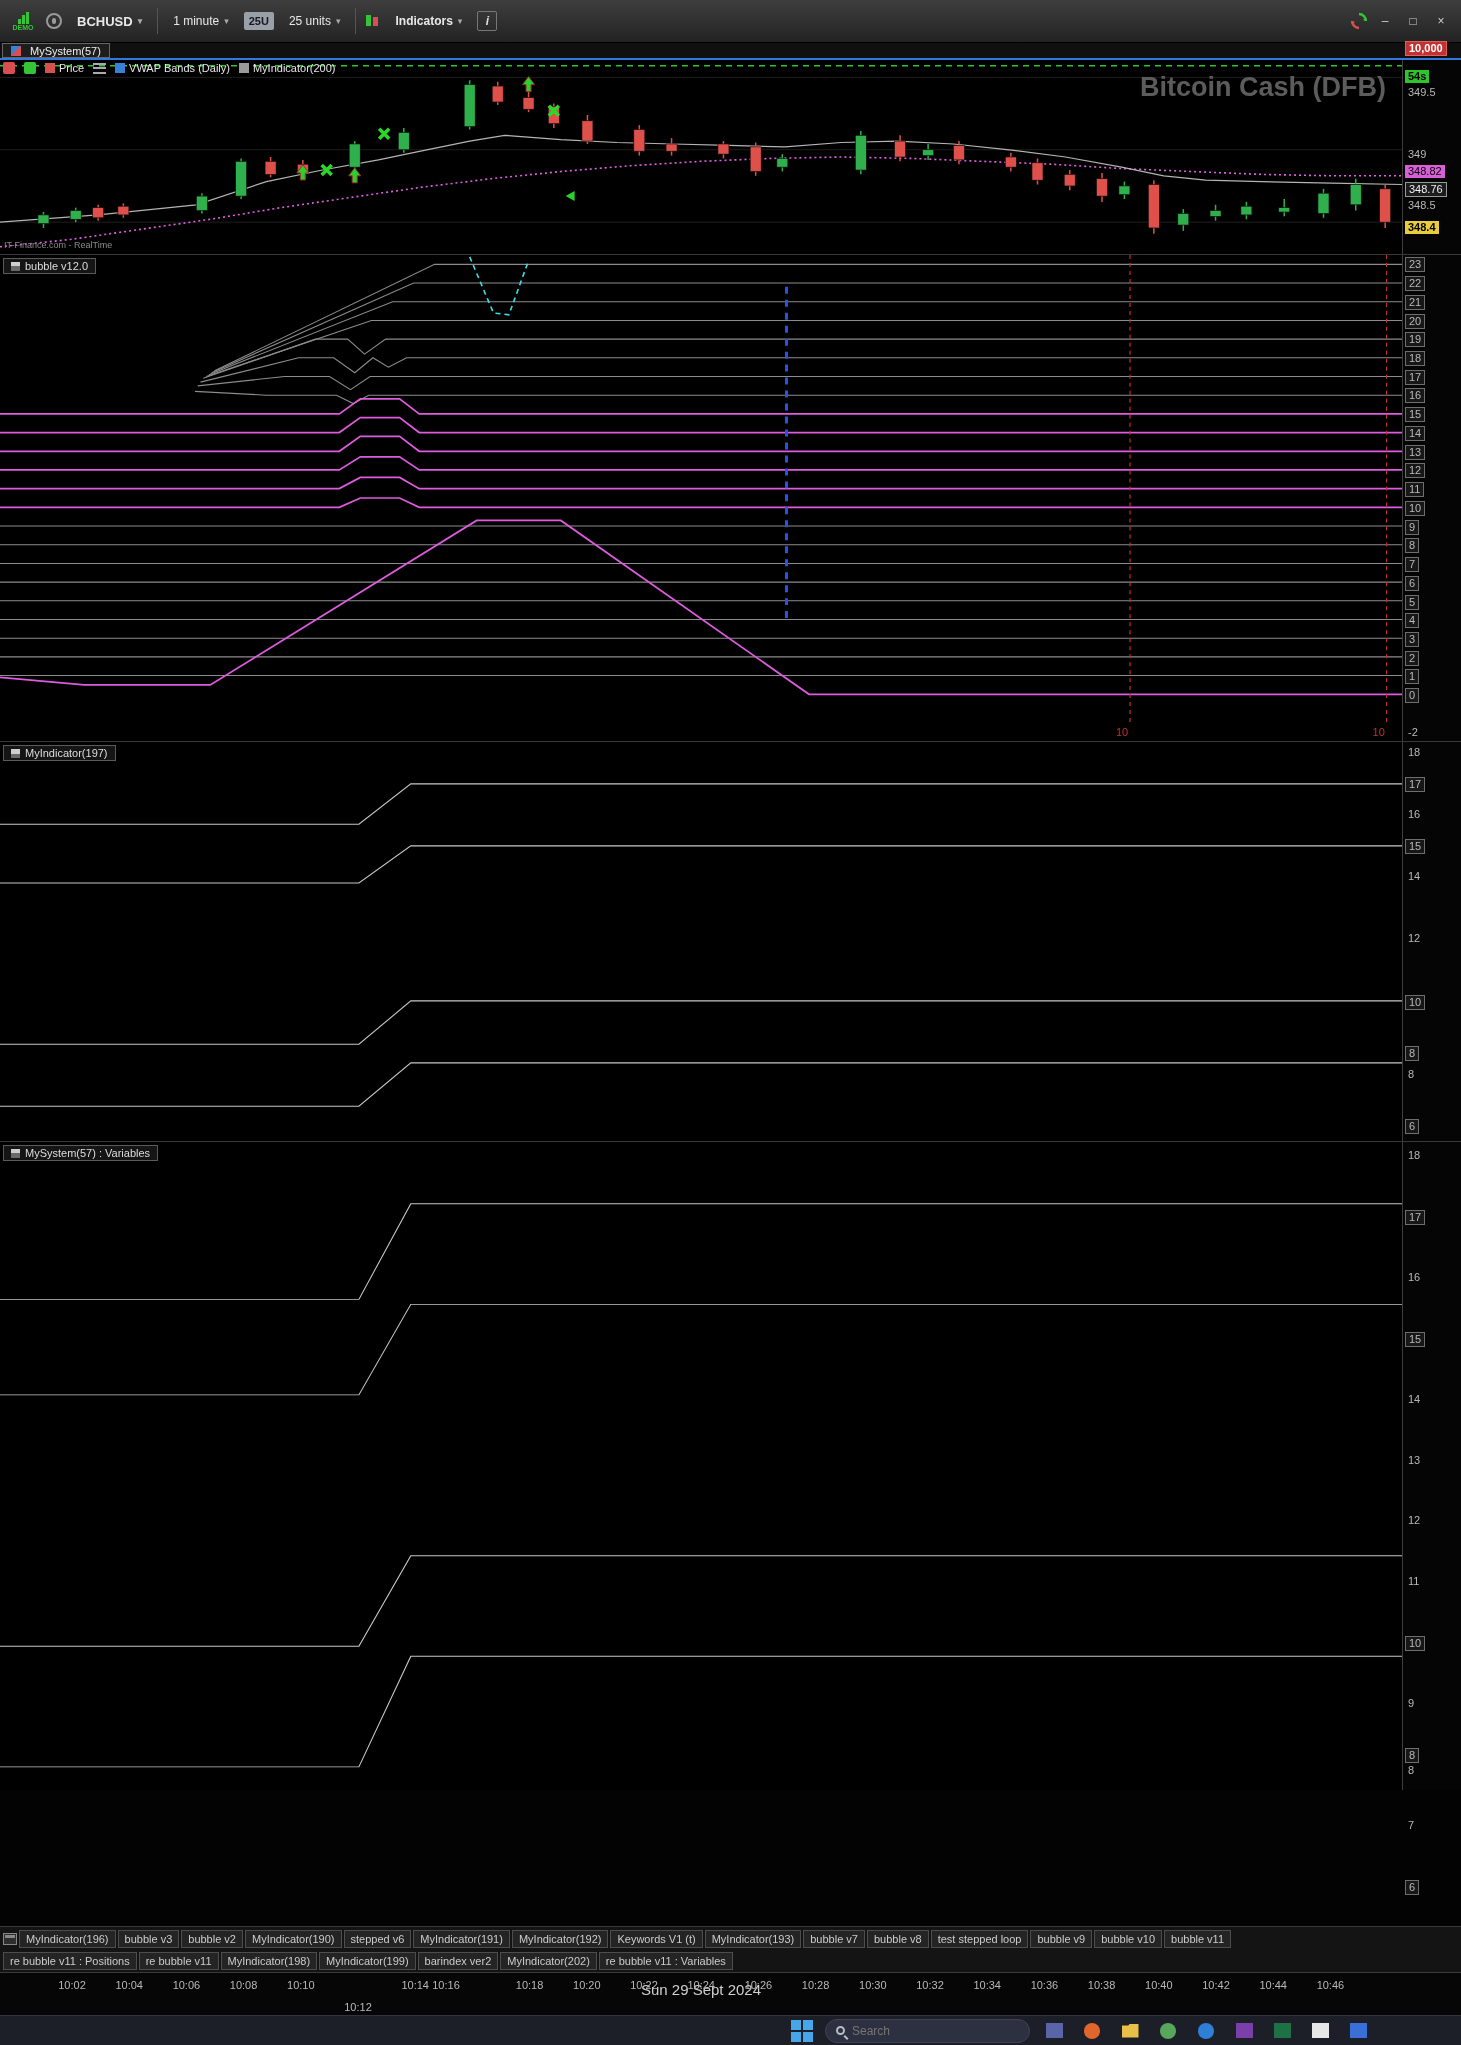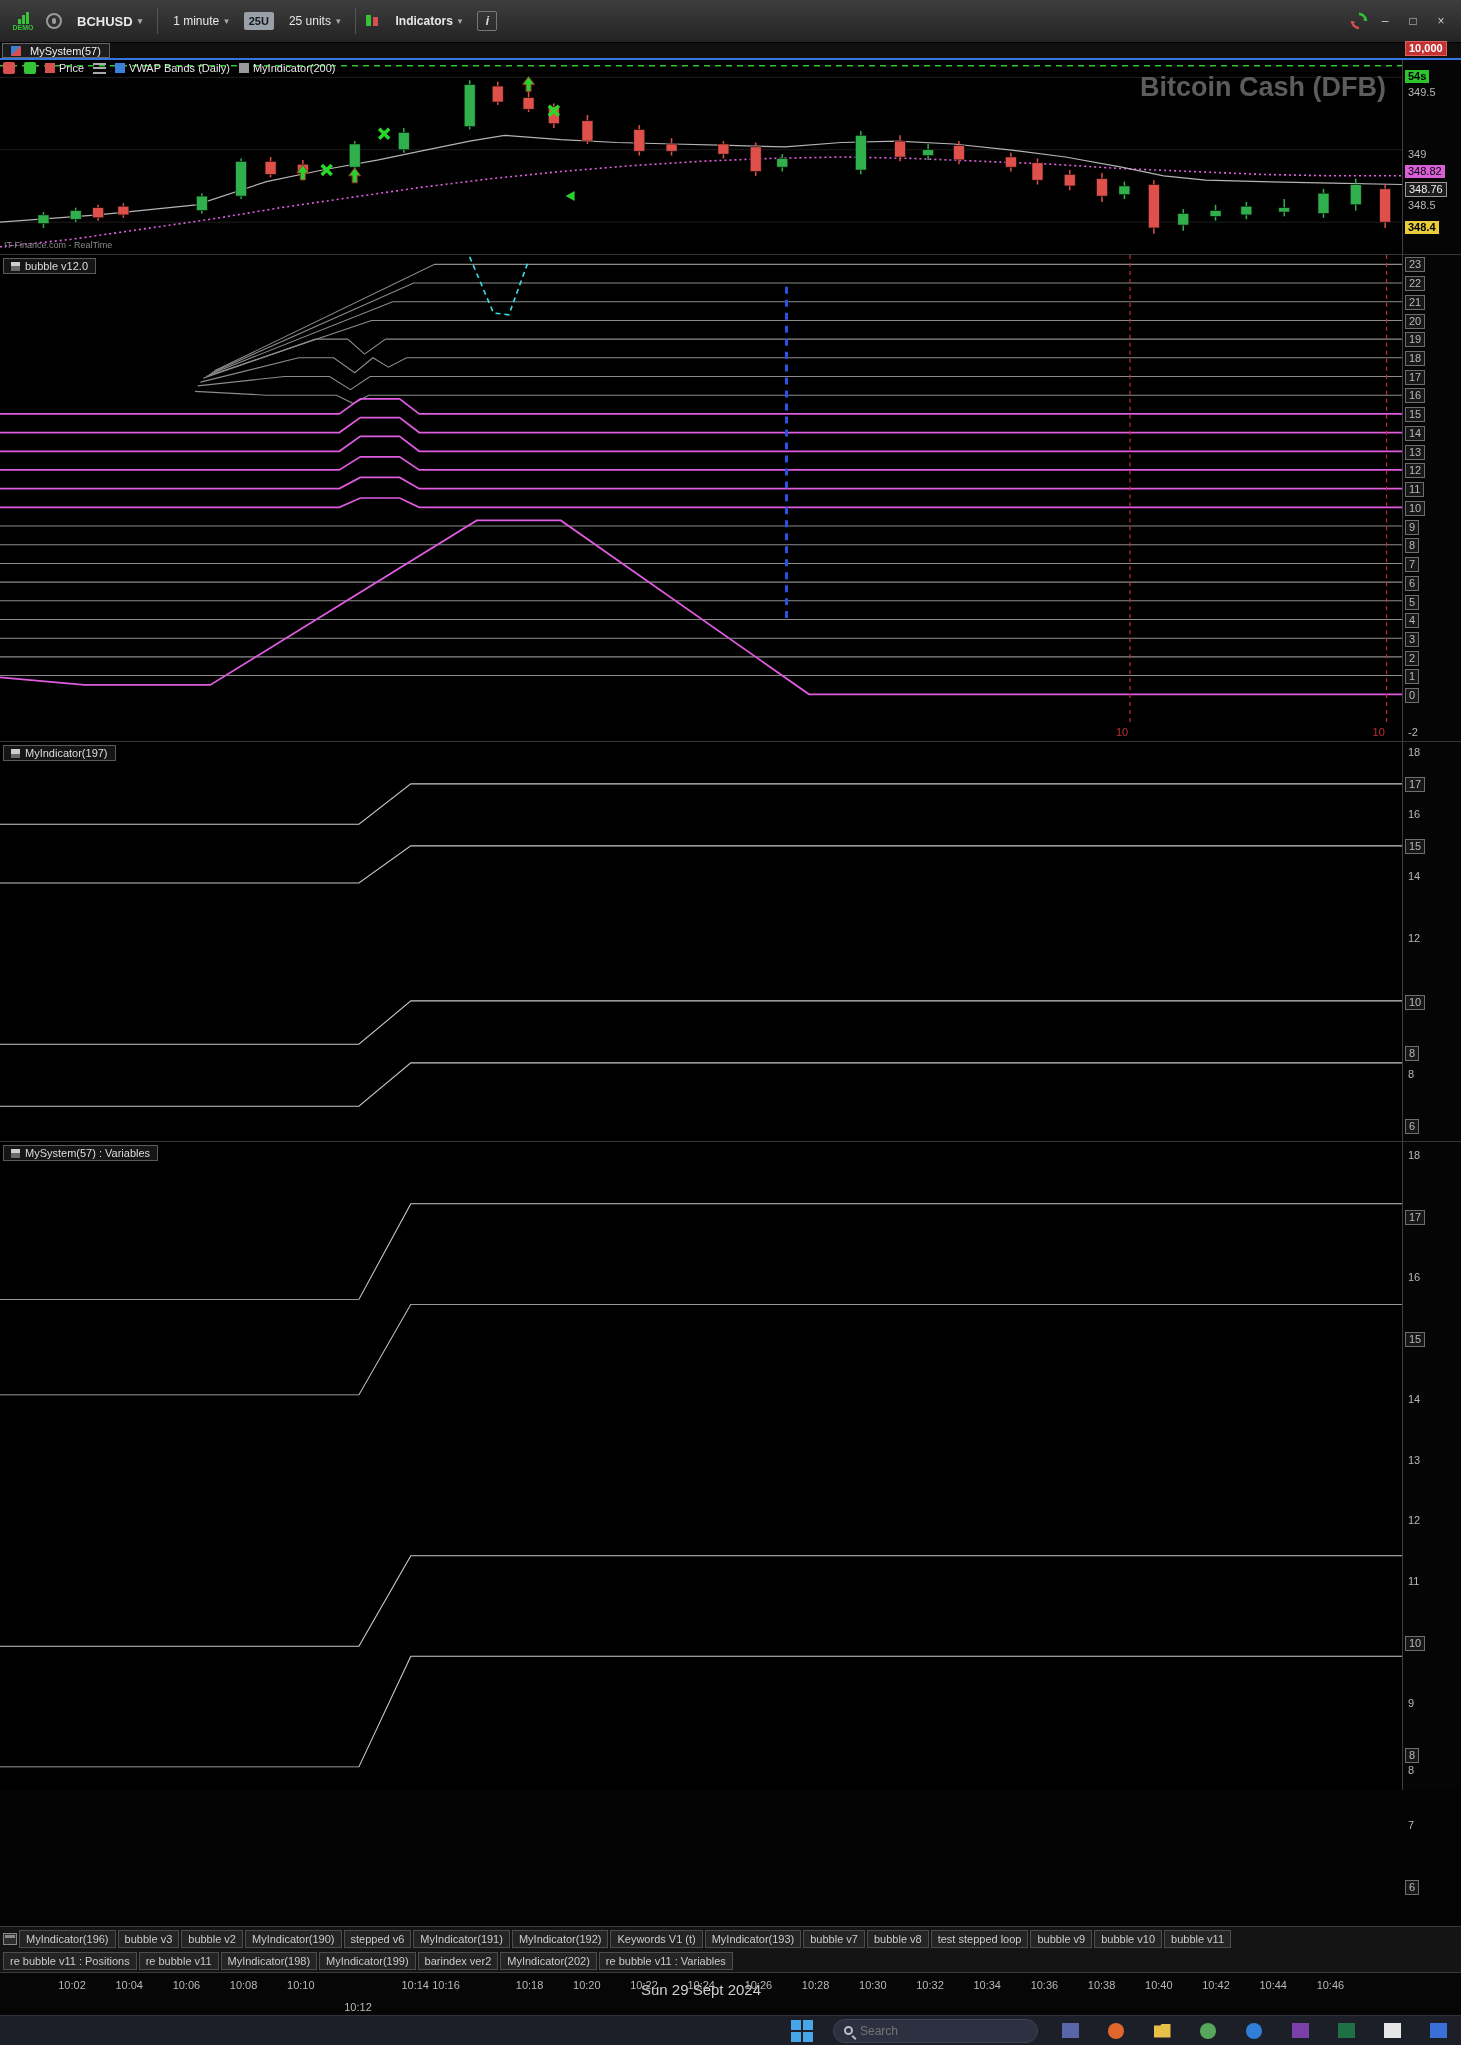--- a/index.html
+++ b/index.html
@@ -57,21 +57,21 @@
 #tabsrow1{top:1926px;height:24px;background:#141414;border-top:1px solid #3a3a3a;display:flex;align-items:center;gap:2px;padding:0 3px;font-size:11px}
 #tabsrow2{top:1950px;height:22px;background:#141414;display:flex;align-items:center;gap:2px;padding:0 3px;font-size:11px}
 .btab{border:1px solid #4d4d4d;background:#242424;color:#ccc;padding:2px 6px;white-space:nowrap}
 .tabrow-icon{width:14px;height:12px;border:1px solid #888;background:#2e2e2e;position:relative}
 .tabrow-icon::after{content:"";position:absolute;left:1px;top:1px;right:1px;height:3px;background:#888}
 
 #timeaxis{top:1972px;height:43px;background:#060606;border-top:1px solid #3a3a3a}
 .tlabel{position:absolute;top:6px;transform:translateX(-50%);font-size:11px;color:#b8b8b8}
 #date-label{position:absolute;left:0;width:1402px;top:8px;text-align:center;font-size:15px;color:#cfcfcf}
 
-#taskbar{top:2015px;height:30px;background:#1d1f28;border-top:1px solid #30323e;display:flex;align-items:center;gap:18px;padding-left:789px}
+#taskbar{top:2015px;height:30px;background:#1d1f28;border-top:1px solid #30323e;display:flex;align-items:center;gap:10px;padding-left:789px}
 #start-button{width:26px;height:26px;display:grid;grid-template-columns:10px 10px;grid-template-rows:10px 10px;gap:2px;place-content:center}
 #start-button i{background:#46a6e8;display:block}
 #search-pill{display:flex;align-items:center;gap:7px;background:#2d3040;border:1px solid #3e4254;border-radius:14px;height:24px;width:205px;padding:0 10px}
 .mag{width:9px;height:9px;border:2px solid #b8bcc8;border-radius:50%;position:relative}
 .mag::after{content:"";position:absolute;left:7px;top:7px;width:2px;height:5px;background:#b8bcc8;transform:rotate(-45deg)}
 #search-input{background:transparent;border:none;outline:none;color:#cfd3de;font-size:12px;width:150px;font-family:"Liberation Sans",sans-serif}
 .tkicon{width:28px;height:26px;border-radius:4px;display:flex;align-items:center;justify-content:center}
 .tkicon .g{width:17px;height:15px}
 .tkicon .g.circle{border-radius:50%;width:16px;height:16px}
 .tkicon .g.folder{clip-path:polygon(0 15%,40% 15%,50% 0,100% 0,100% 100%,0 100%);height:14px}

